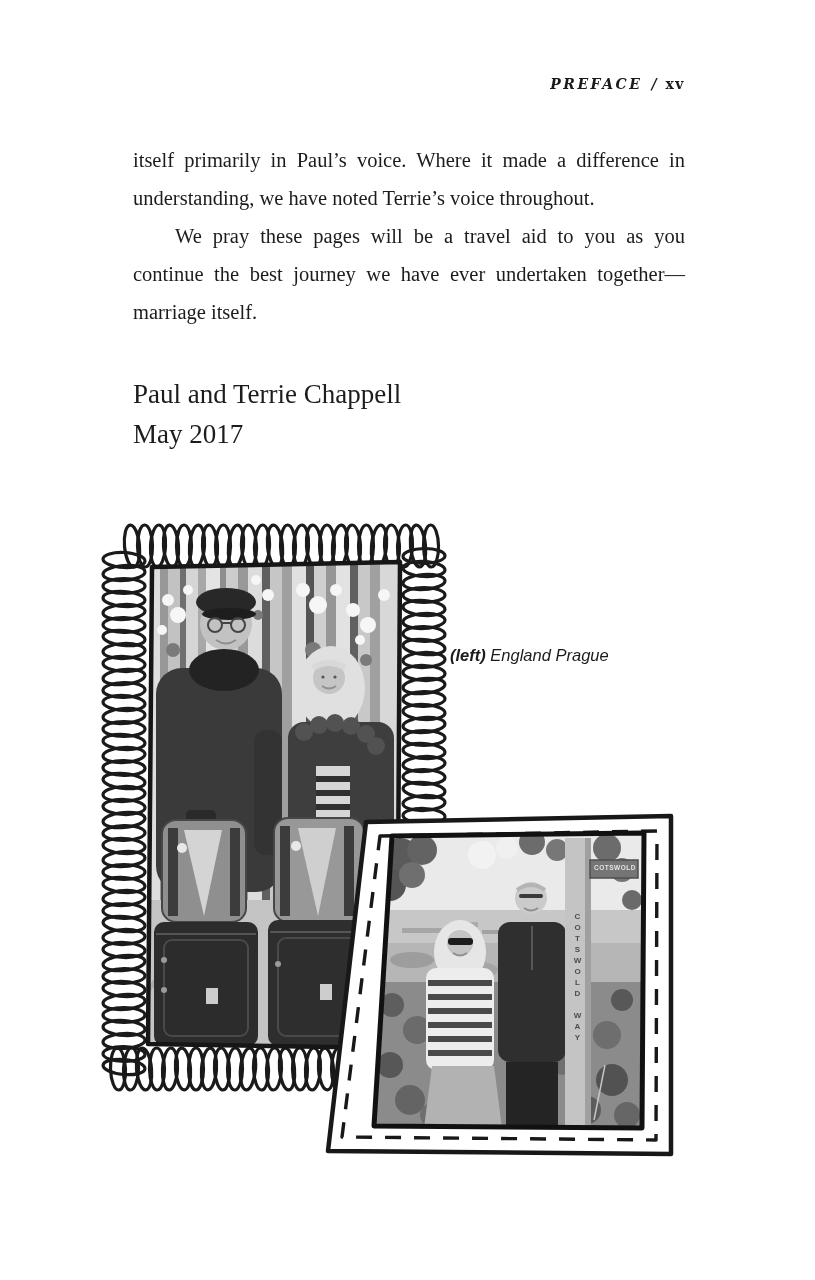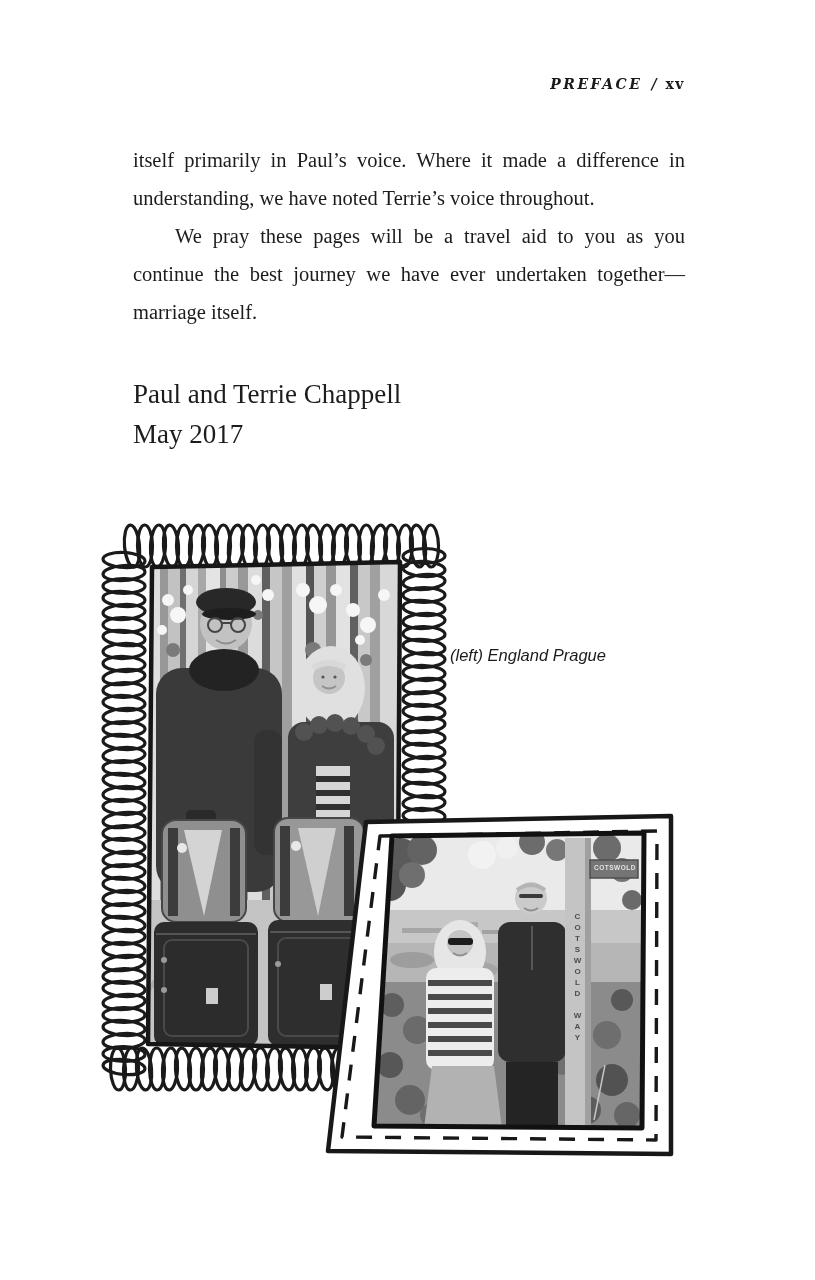--- a/index.html
+++ b/index.html
@@ -18,21 +18,21 @@
   .body-text p.indent{text-indent:42px;}
   
   .signature{position:absolute;left:133px;top:366px;font-size:27px;line-height:40px;margin-top:8px;}
   .signature div{white-space:nowrap;}
   
   .captions{position:absolute;left:450px;top:644px;width:272px;
         font-family:"Liberation Sans",sans-serif;font-style:italic;font-size:16.5px;
         line-height:22px;color:#1b1b1b;}
   .captions p{margin:0;}
   .captions p + p{margin-top:10px;}
-  .cap-label{font-weight:normal;}
+  .cap-label{font-weight:bold;}
   
   .svg-prague{position:absolute;left:98px;top:520px;width:350px;height:575px;}
   .svg-cotswolds{position:absolute;left:322px;top:810px;width:356px;height:352px;}
   
   .sign-board-text{position:absolute;left:592px;top:864px;width:46px;text-align:center;
         font-family:"Liberation Sans",sans-serif;font-size:6.5px;font-weight:bold;
         letter-spacing:0.5px;color:#e3e3e3;}
   .sign-vertical-text{position:absolute;left:573px;top:912px;height:140px;
         writing-mode:vertical-rl;text-orientation:upright;
         font-family:"Liberation Sans",sans-serif;font-size:8px;font-weight:bold;

